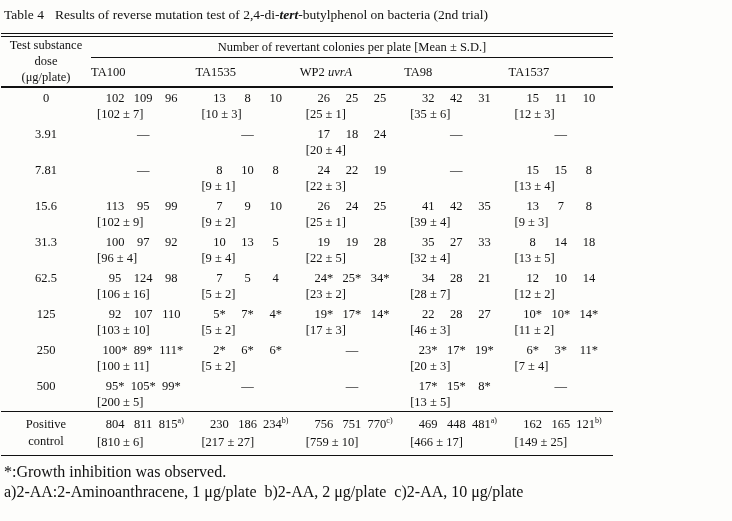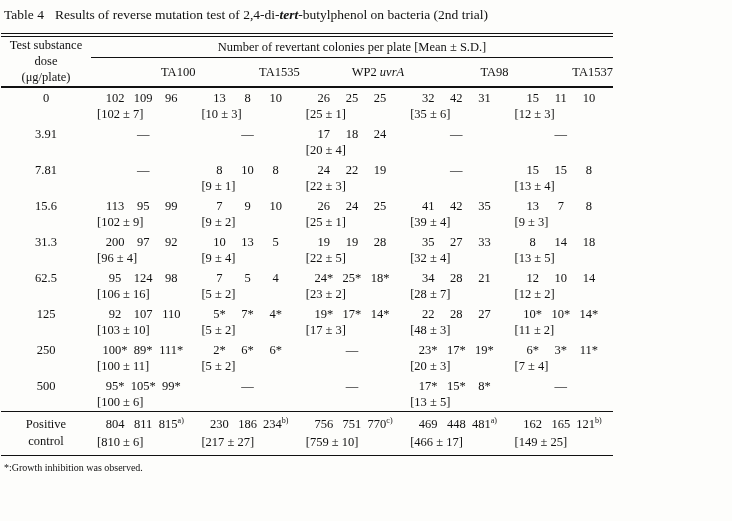--- a/index.html
+++ b/index.html
@@ -29,41 +29,41 @@
     font-size: 12.5px;
   }
   col.c-dose { width: 90px; }
   th { font-weight: normal; padding: 0; }
   .dose-head {
     border-bottom: 2px solid #111;
     white-space: pre-line; text-align: center; vertical-align: middle;
     line-height: 1.3; font-size: 12.5px;
   }
   .span-head { border-bottom: 1px solid #111; height: 23px; text-align: center; vertical-align: middle; }
-  .strain-head { border-bottom: 2px solid #111; height: 29px; text-align: right; vertical-align: middle; }
+  .strain-head { border-bottom: 2px solid #111; height: 29px; text-align: left; vertical-align: middle; }
   .strain-italic { font-style: italic; }
 
   tbody td { padding: 0; vertical-align: top; }
   tr.values-row { height: 19px; }
   tr.mean-row { height: 17px; }
   tr.values-row td { padding-top: 2px; }
   .dose-cell { text-align: center; white-space: pre-line; line-height: 17px; }
   .group-cell { padding-left: 10px; padding-right: 10px; }
   .vals { display: grid; grid-template-columns: 1fr 1fr 1fr; line-height: 17px; }
   .vals span { text-align: center; white-space: nowrap; }
   .dash { text-align: center; line-height: 17px; }
   .mean-cell { line-height: 15px; padding: 0 6px; }
   sup { font-size: 8px; vertical-align: super; line-height: 0; }
 
   tr.positive-row td { border-top: 1.2px solid #111; padding-top: 4px; }
   tr.positive-row { height: 23px; margin-top: 15px; }
   tr.positive-mean-row { height: 21px; }
 
   
-  .footnotes { margin: 6px 0 0 3px; font-size: 10px; line-height: 1.25; }
+  .footnotes { margin: 6px 0 0 3px; font-size: 16px; line-height: 1.25; }
   .footnotes div { white-space: pre-wrap; }
 </style>
 </head>
 <body>
 
 <div class="page">
 
   <div class="title-block">
     <div><span>Table 4</span><span class="t-text"><span>Results of reverse mutation test of 2,4-di-</span><span class="t-italic">tert</span><span>-butylphenol on bacteria (2nd trial)</span></span></div>
   </div>
@@ -246,21 +246,21 @@
           <td class="mean-cell">[102 ± 9]</td>
           <td class="mean-cell">[9 ± 2]</td>
           <td class="mean-cell">[25 ± 1]</td>
           <td class="mean-cell">[39 ± 4]</td>
           <td class="mean-cell">[9 ± 3]</td>
         </tr>
         <tr class="values-row">
           <td class="dose-cell" rowspan="2">31.3</td>
           <td class="group-cell">
             <div class="vals">
-              <span class="val">200</span>
+              <span class="val">100</span>
               <span class="val">97</span>
               <span class="val">92</span>
             </div>
           </td>
           <td class="group-cell">
             <div class="vals">
               <span class="val">10</span>
               <span class="val">13</span>
               <span class="val">5</span>
             </div>
@@ -307,21 +307,21 @@
             <div class="vals">
               <span class="val">7</span>
               <span class="val">5</span>
               <span class="val">4</span>
             </div>
           </td>
           <td class="group-cell">
             <div class="vals">
               <span class="val">24*</span>
               <span class="val">25*</span>
-              <span class="val">18*</span>
+              <span class="val">34*</span>
             </div>
           </td>
           <td class="group-cell">
             <div class="vals">
               <span class="val">34</span>
               <span class="val">28</span>
               <span class="val">21</span>
             </div>
           </td>
           <td class="group-cell">
@@ -374,21 +374,21 @@
               <span class="val">10*</span>
               <span class="val">10*</span>
               <span class="val">14*</span>
             </div>
           </td>
         </tr>
         <tr class="mean-row">
           <td class="mean-cell">[103 ± 10]</td>
           <td class="mean-cell">[5 ± 2]</td>
           <td class="mean-cell">[17 ± 3]</td>
-          <td class="mean-cell">[48 ± 3]</td>
+          <td class="mean-cell">[46 ± 3]</td>
           <td class="mean-cell">[11 ± 2]</td>
         </tr>
         <tr class="values-row">
           <td class="dose-cell" rowspan="2">250</td>
           <td class="group-cell">
             <div class="vals">
               <span class="val">100*</span>
               <span class="val">89*</span>
               <span class="val">111*</span>
             </div>
@@ -445,21 +445,21 @@
               <span class="val">17*</span>
               <span class="val">15*</span>
               <span class="val">8*</span>
             </div>
           </td>
           <td class="group-cell">
             <div class="dash">—</div>
           </td>
         </tr>
         <tr class="mean-row">
-          <td class="mean-cell">[100 ± 6]</td>
+          <td class="mean-cell">[200 ± 5]</td>
           <td class="mean-cell"></td>
           <td class="mean-cell"></td>
           <td class="mean-cell">[13 ± 5]</td>
           <td class="mean-cell"></td>
         </tr>
         <tr class="values-row positive-row">
           <td class="dose-cell" rowspan="2">Positive
 control</td>
           <td class="group-cell">
             <div class="vals">
@@ -502,15 +502,16 @@
           <td class="mean-cell">[217 ± 27]</td>
           <td class="mean-cell">[759 ± 10]</td>
           <td class="mean-cell">[466 ± 17]</td>
           <td class="mean-cell">[149 ± 25]</td>
         </tr>
       </tbody>
   </table>
 
   <div class="footnotes">
     <div>*:Growth inhibition was observed.</div>
+    <div>a)2-AA:2-Aminoanthracene, 1 μg/plate  b)2-AA, 2 μg/plate  c)2-AA, 10 μg/plate</div>
   </div>
 
 </div>
 
 </body></html>

